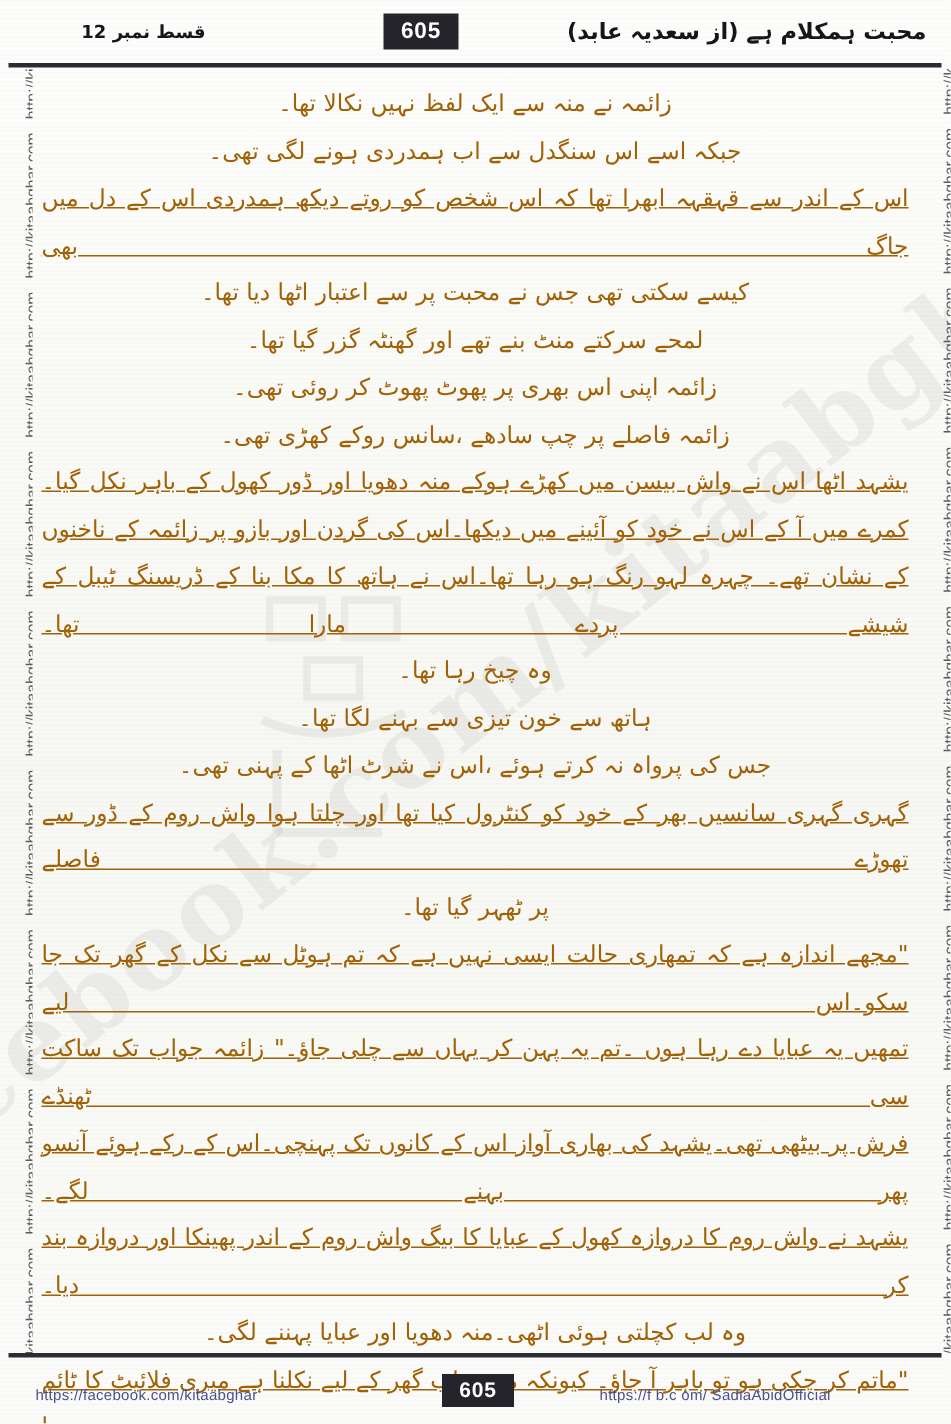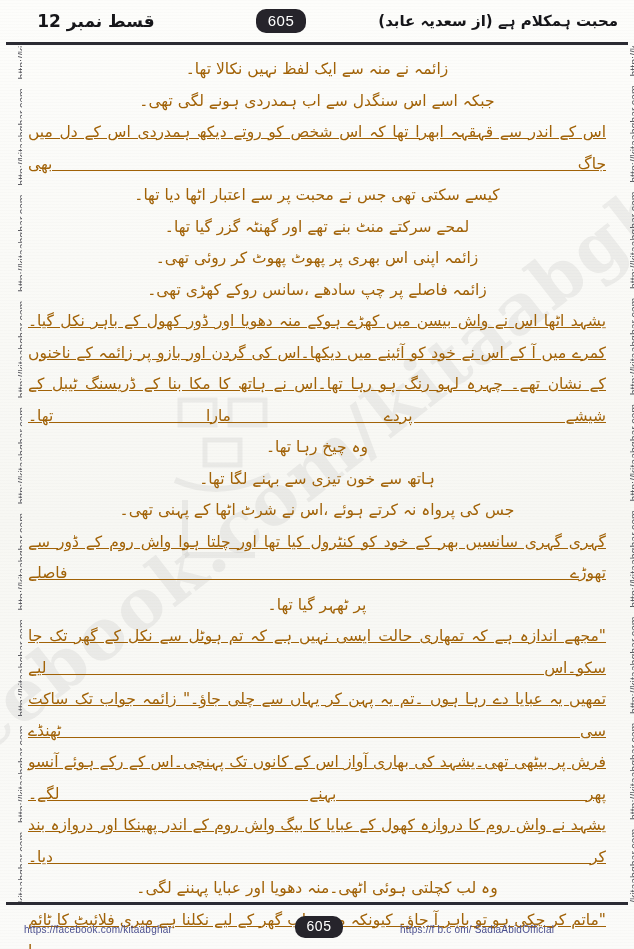--- a/index.html
+++ b/index.html
@@ -112,37 +112,36 @@
     font-weight: 600;
     color: #16161a;
     white-space: nowrap;
   }
   .header-spacer { flex: 1 1 auto; }
   .header-episode {
     flex: 0 0 auto;
     width: 160px;
     text-align: center;
     font-family: "DejaVu Sans", sans-serif;
-    font-size: 17px;
+    font-size: 12px;
     font-weight: 600;
     color: #16161a;
     white-space: nowrap;
   }
   .page-badge {
     flex: 0 0 auto;
     background: #26242b;
     color: #ffffff;
     font-family: "Liberation Sans", sans-serif;
-    font-weight: 400;
+    font-weight: 700;
     font-size: 15px;
     letter-spacing: 0.5px;
     padding: 3px 12px 4px 12px;
     line-height: 1.15;
     direction: ltr;
-    border-radius: 10px;
   }
 
   .rule-top {
     position: absolute;
     left: 6px; right: 6px;
     top: 42px;
     height: 3px;
     background: #2b2b33;
   }
 

